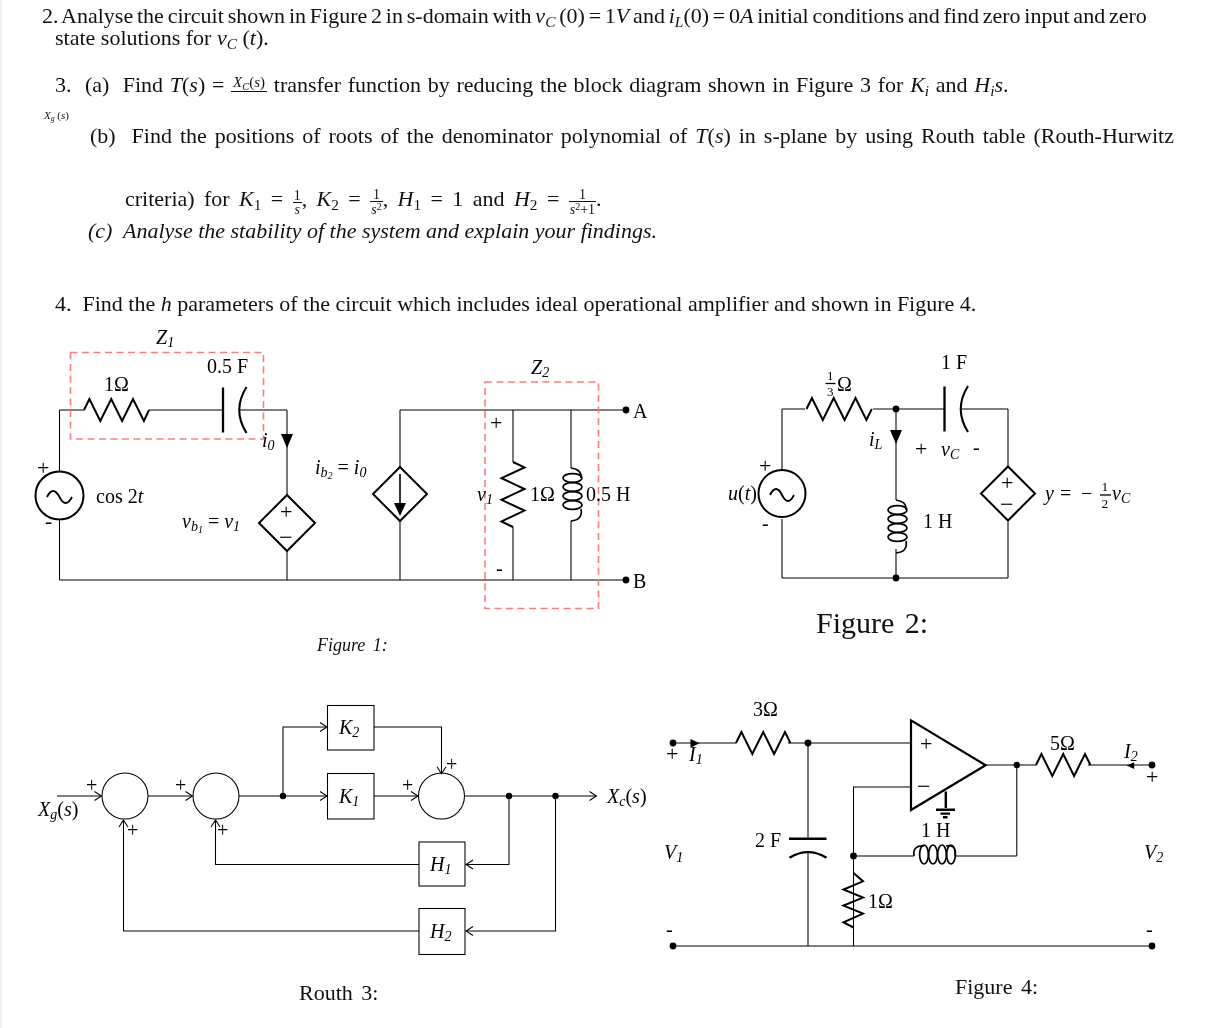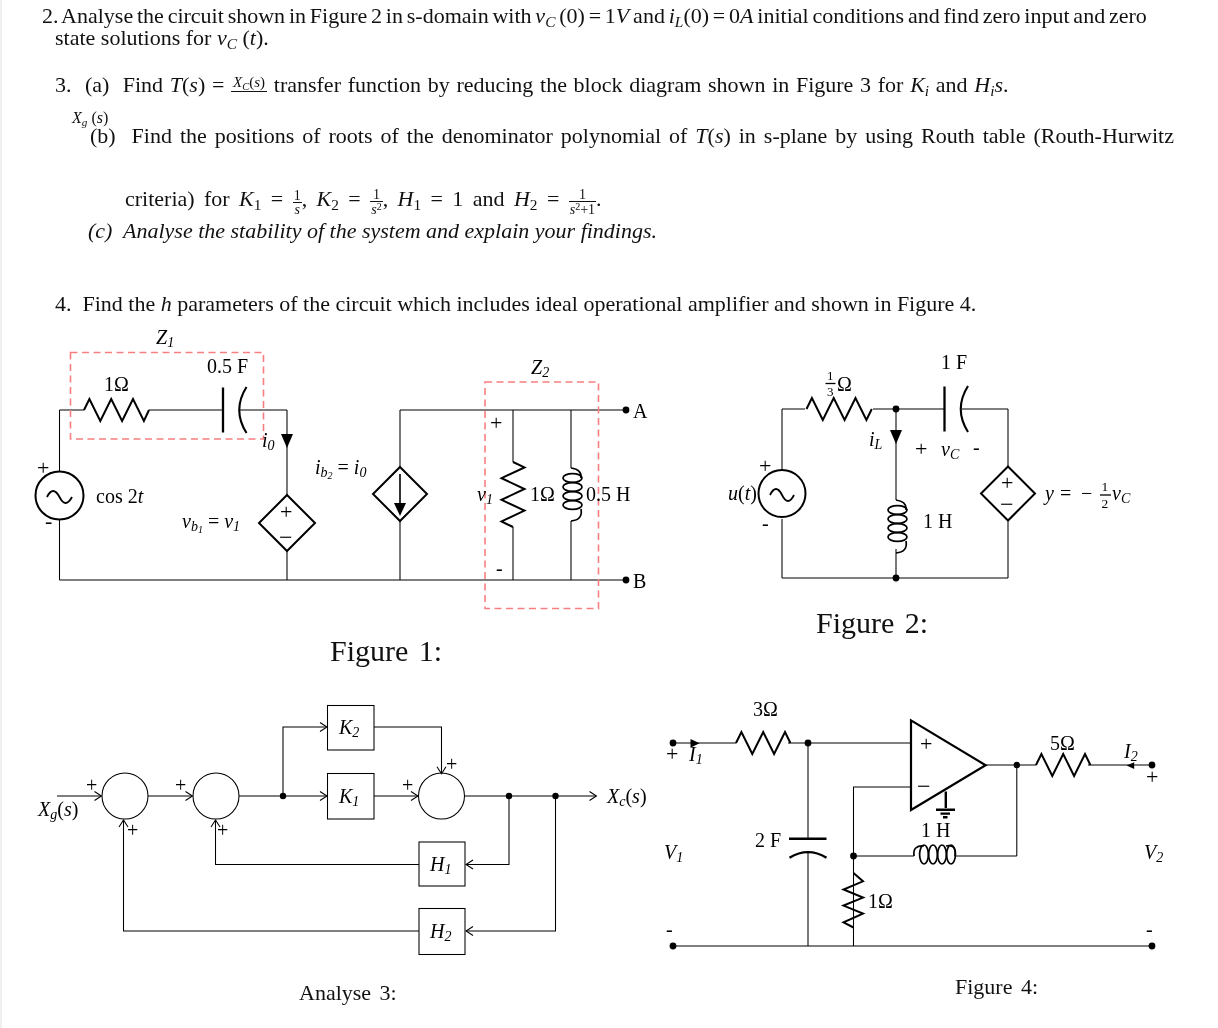--- a/index.html
+++ b/index.html
@@ -18,21 +18,21 @@
 svg .it{font-style:italic;}
 </style>
 </head>
 <body>
 <div class="edge"></div>
 
 <div class="ln" id="l1" style="left:42px;top:5px;word-spacing:-1.7px;">2. Analyse the circuit shown in Figure 2 in s-domain with <i>v<sub class="s">C</sub></i> (0) = 1<i>V</i> and <i>i<sub class="s">L</sub></i>(0) = 0<i>A</i> initial conditions and find zero input and zero</div>
 <div class="ln" style="left:55px;top:27px;">state solutions for <i>v<sub class="s">C</sub></i> (<i>t</i>).</div>
 
 <div class="ln" style="left:55px;top:74px;word-spacing:1.2px;">3.&nbsp; (a)&nbsp; Find <i>T</i>(<i>s</i>) = <span style="display:inline-block;vertical-align:5px;"><span style="display:block;font-size:15px;border-bottom:1.3px solid #111;padding:0 2px 1px 2px;"><i>X<sub class="s">C</sub></i>(<i>s</i>)</span></span> transfer function by reducing the block diagram shown in Figure 3 for <i>K<sub class="s">i</sub></i> and <i>H<sub class="s">i</sub>s</i>.</div>
-<div class="ln" style="left:72px;top:110px;font-size:16px;"><i>X<sub class="s">g</sub></i> (<i>s</i>)</div>
+<div class="ln" style="left:44px;top:110px;font-size:11px;"><i>X<sub class="s">g</sub></i> (<i>s</i>)</div>
 
 <div class="ln j" style="left:78px;top:125px;width:1084px;margin-left:12px;">(b)&nbsp; Find the positions of roots of the denominator polynomial of <i>T</i>(<i>s</i>) in s-plane by using Routh table (Routh-Hurwitz</div>
 
 <div class="ln" style="left:125px;top:188px;word-spacing:3.9px;">criteria) for <i>K</i><sub class="s">1</sub> = <span class="fr"><span class="nu">1</span><span class="de"><i>s</i></span></span>, <i>K</i><sub class="s">2</sub> = <span class="fr"><span class="nu">1</span><span class="de"><i>s</i><span style="font-size:10px;vertical-align:4px;">2</span></span></span>, <i>H</i><sub class="s">1</sub> = 1 and <i>H</i><sub class="s">2</sub> = <span class="fr"><span class="nu">1</span><span class="de"><i>s</i><span style="font-size:10px;vertical-align:4px;">2</span>+1</span></span>.</div>
 
 <div class="ln" style="left:88px;top:220px;font-style:italic;">(c)&nbsp; Analyse the stability of the system and explain your findings.</div>
 <div class="ln" style="left:55px;top:261px;margin-top:32px;">4.&nbsp; Find the <i>h</i> parameters of the circuit which includes ideal operational amplifier and shown in Figure 4.</div>
 
 <svg id="figs" style="left:0;top:0;" width="1218" height="1028" viewBox="0 0 1218 1028">
 
@@ -220,16 +220,16 @@
   <text class="it" x="664" y="859">V<tspan font-size="14" dy="3">1</tspan></text>
   <text class="it" x="1144" y="859">V<tspan font-size="14" dy="3">2</tspan></text>
   <text x="755" y="847">2 F</text>
   <text x="921" y="837">1 H</text>
   <text x="868" y="908">1Ω</text>
   <text x="666" y="936" style="font-size:20px">-</text>
   <text x="1146" y="936" style="font-size:20px">-</text>
 </g>
 </svg>
 
-<div class="ln" style="left:330px;top:636px;font-size:30px;word-spacing:3px;">Figure 1:</div>
+<div class="ln" style="left:317px;top:636px;font-size:18px;word-spacing:3px;font-style:italic;">Figure 1:</div>
 <div class="ln" style="left:816px;top:608px;font-size:30px;word-spacing:3px;">Figure 2:</div>
-<div class="ln" style="left:299px;top:982px;font-size:22px;word-spacing:3px;">Analyse 3:</div>
+<div class="ln" style="left:299px;top:982px;font-size:22px;word-spacing:3px;">Routh 3:</div>
 <div class="ln" style="left:955px;top:976px;font-size:22px;word-spacing:3px;">Figure 4:</div>
 
 </body></html>

